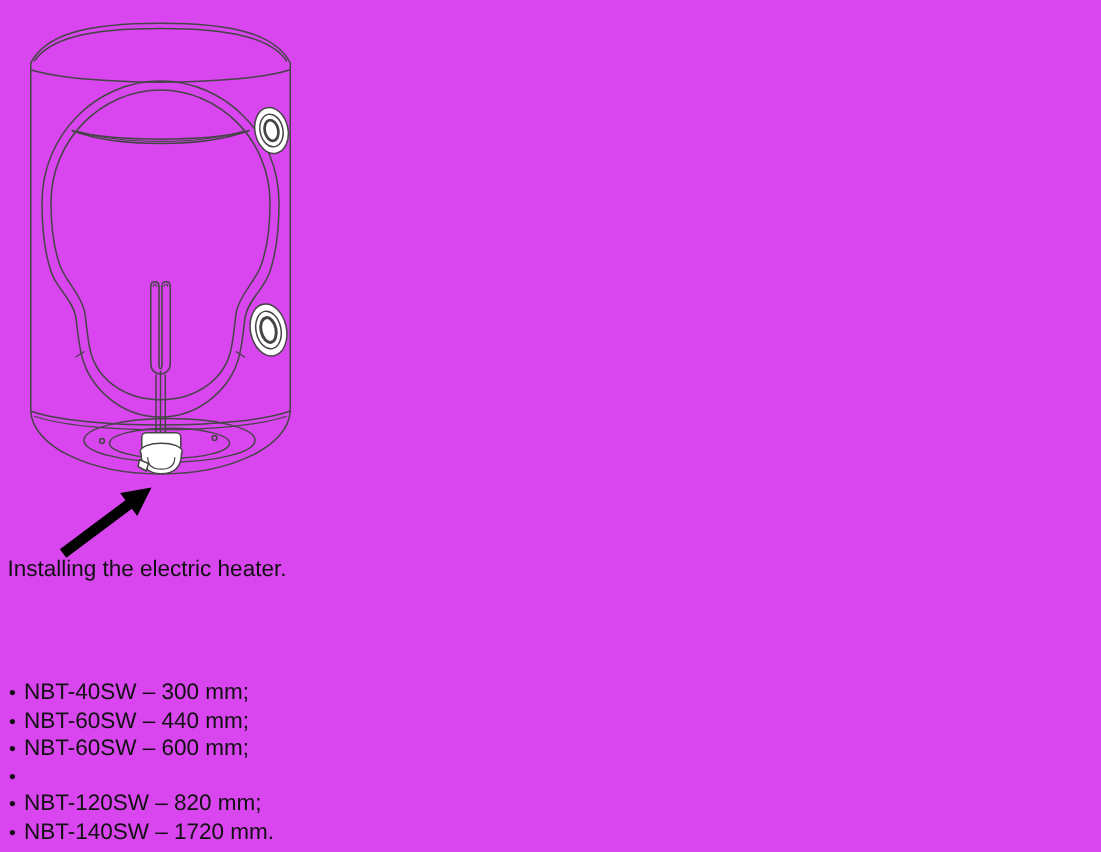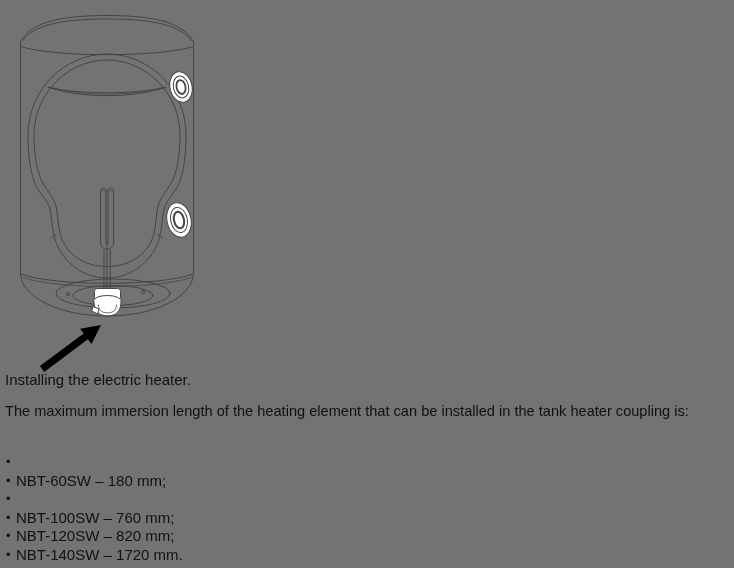--- a/index.html
+++ b/index.html
@@ -1,20 +1,20 @@
 <!DOCTYPE html>
 <html><head>
 <meta charset="utf-8">
 <style>
   html, body { margin: 0; padding: 0; background: #ffffff; }
   .page {
     position: relative;
     width: 734px;
     height: 568px;
-    background: #737373;
+    background: #d946ef;
     font-family: "Liberation Sans", "DejaVu Sans", sans-serif;
     color: #111111;
     overflow: hidden;
   }
   .diagram {
     position: absolute;
     left: 0;
     top: 0;
     width: 240px;
     height: 400px;
@@ -137,36 +137,36 @@
         <path d="M98.5,305 C98.5,310.5 102,312.8 107.5,312.8 C113,312.8 116.5,310.5 116.5,305" stroke-width="0.8"></path>
         <path d="M93,306.5 L99,309 L97.5,314 L92,311 Z" fill="#ffffff"></path>
       </g>
 
       <polygon points="44.2,371.9 87.9,339.2 91.5,344 101,325 80.1,328.7 83.6,333.5 39.9,366.1" fill="#000000" stroke="none"></polygon>
     </g>
   </svg>
 
   <div class="figure-caption">Installing the electric heater.</div>
 
-  <div class="paragraph">The maximum immersion length of the heating element that can be installed in the tank heater coupling is:</div>
 
   <ul class="model-list">
     <li>
       <span class="bullet">•</span>
+      <span>NBT-40SW – 300 mm;</span>
     </li>
     <li>
       <span class="bullet">•</span>
-      <span>NBT-60SW – 180 mm;</span>
+      <span>NBT-60SW – 440 mm;</span>
     </li>
     <li>
       <span class="bullet">•</span>
+      <span>NBT-60SW – 600 mm;</span>
     </li>
     <li>
       <span class="bullet">•</span>
-      <span>NBT-100SW – 760 mm;</span>
     </li>
     <li>
       <span class="bullet">•</span>
       <span>NBT-120SW – 820 mm;</span>
     </li>
     <li>
       <span class="bullet">•</span>
       <span>NBT-140SW – 1720 mm.</span>
     </li>
   </ul>

